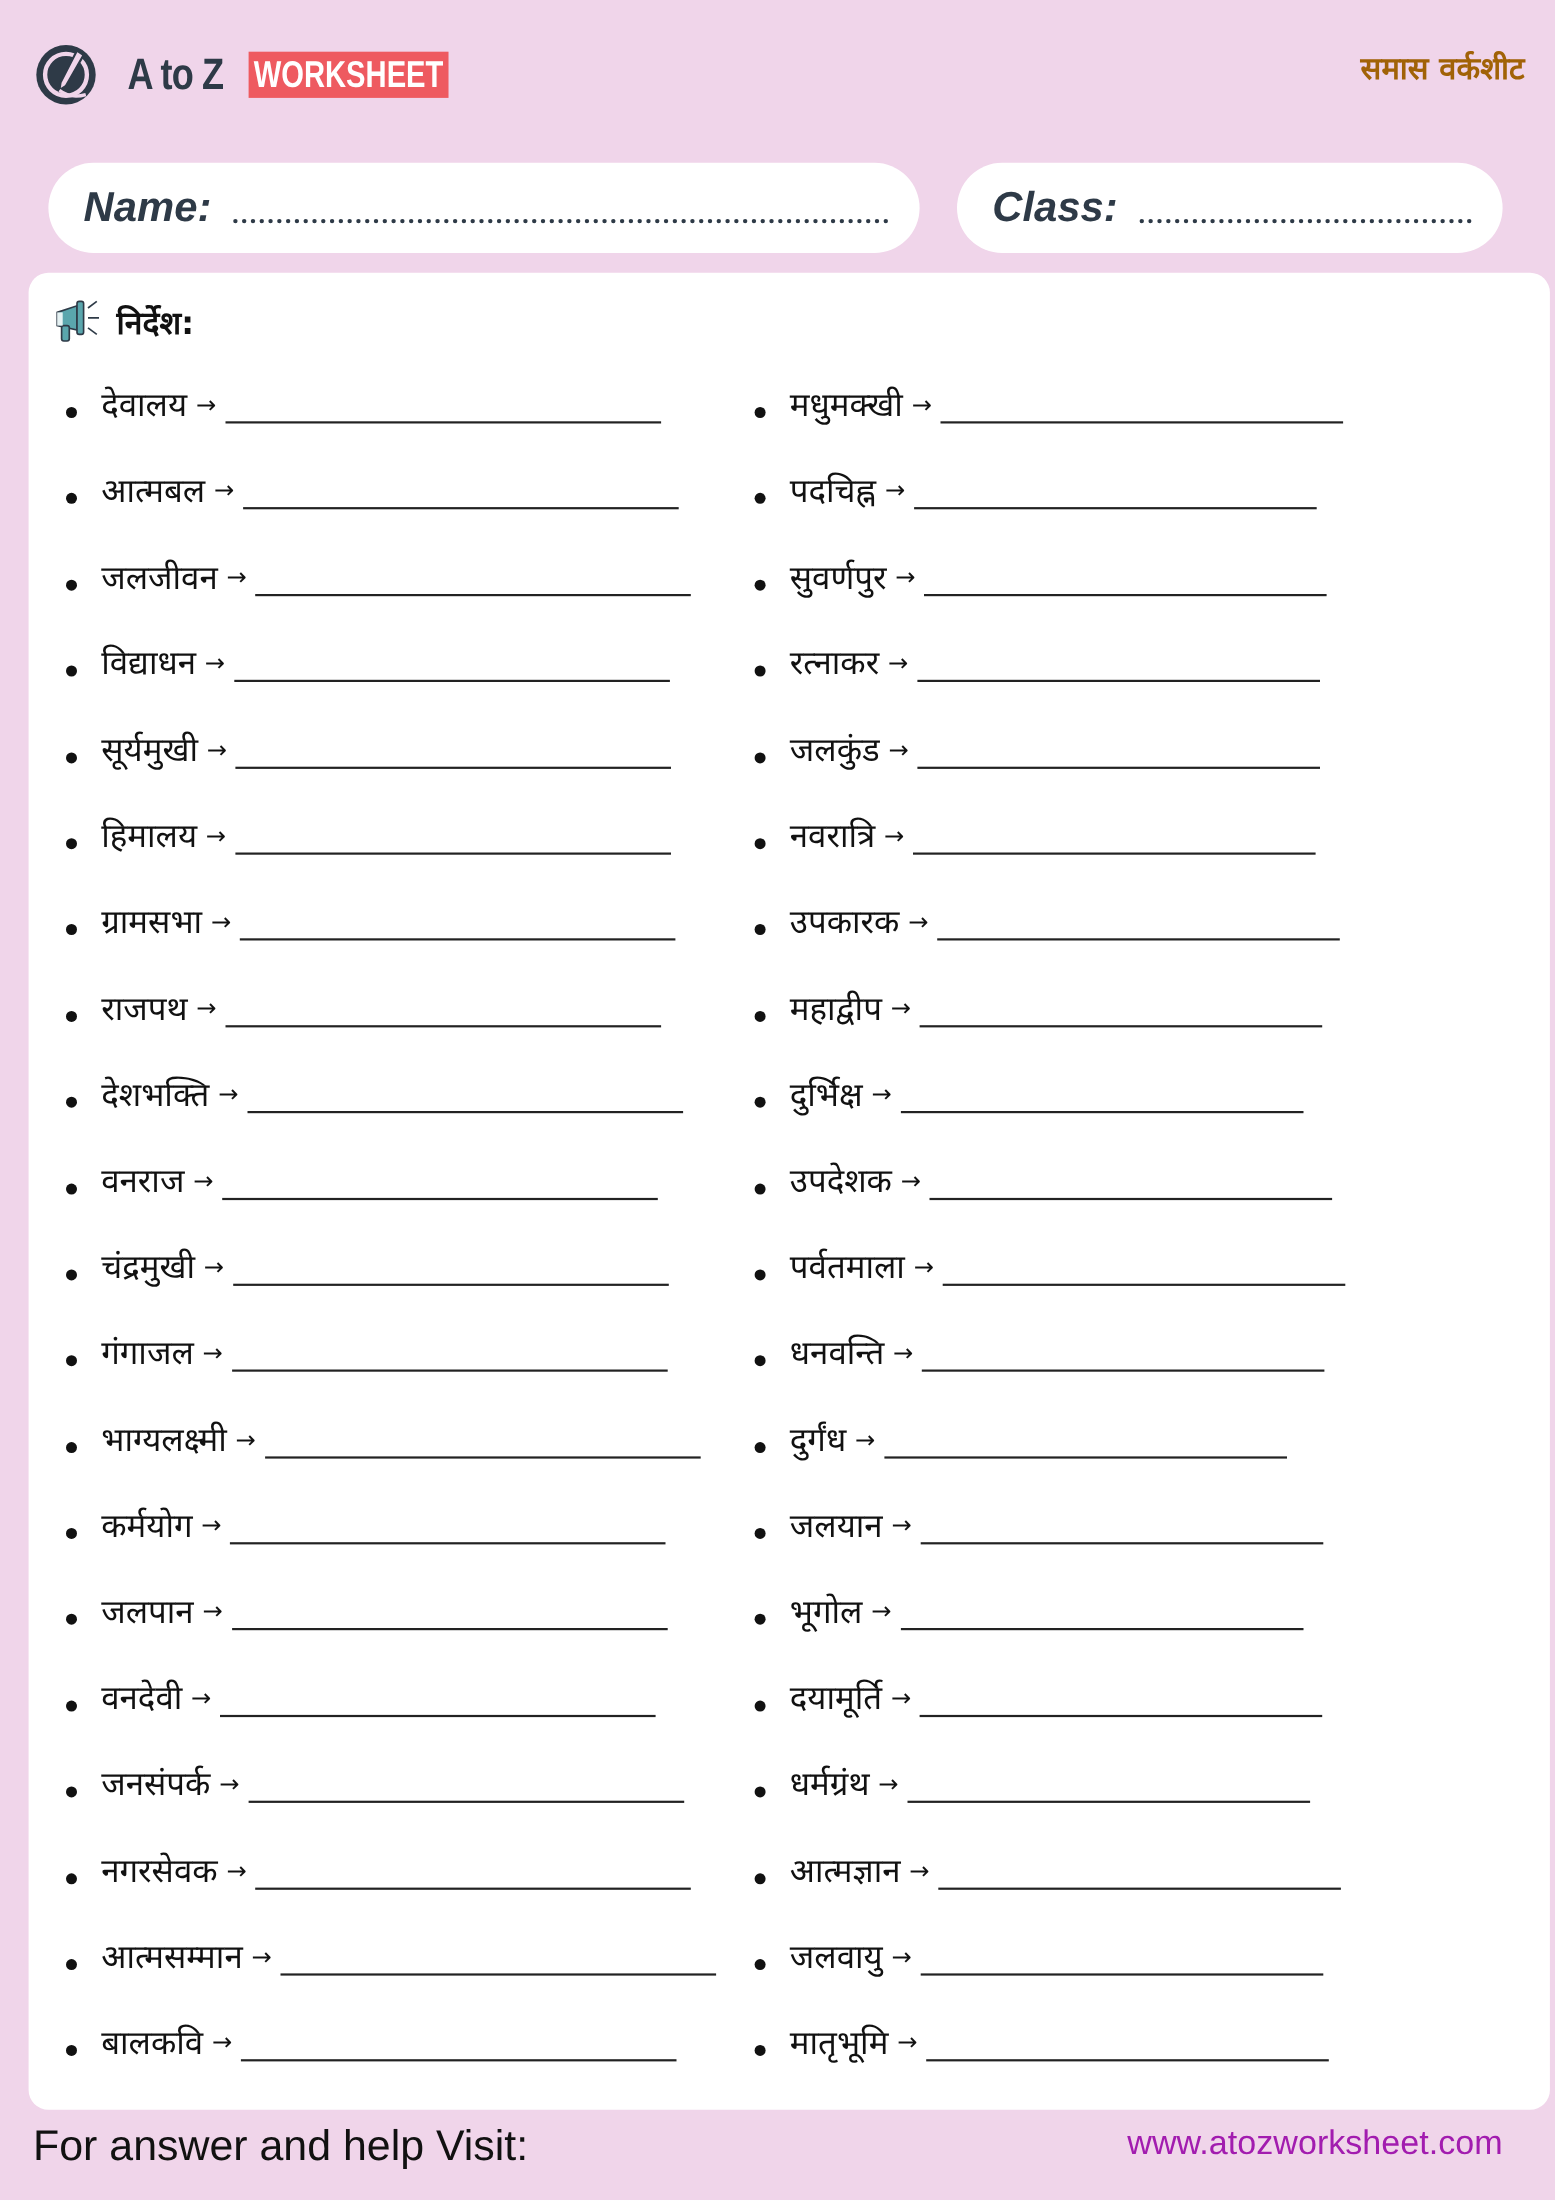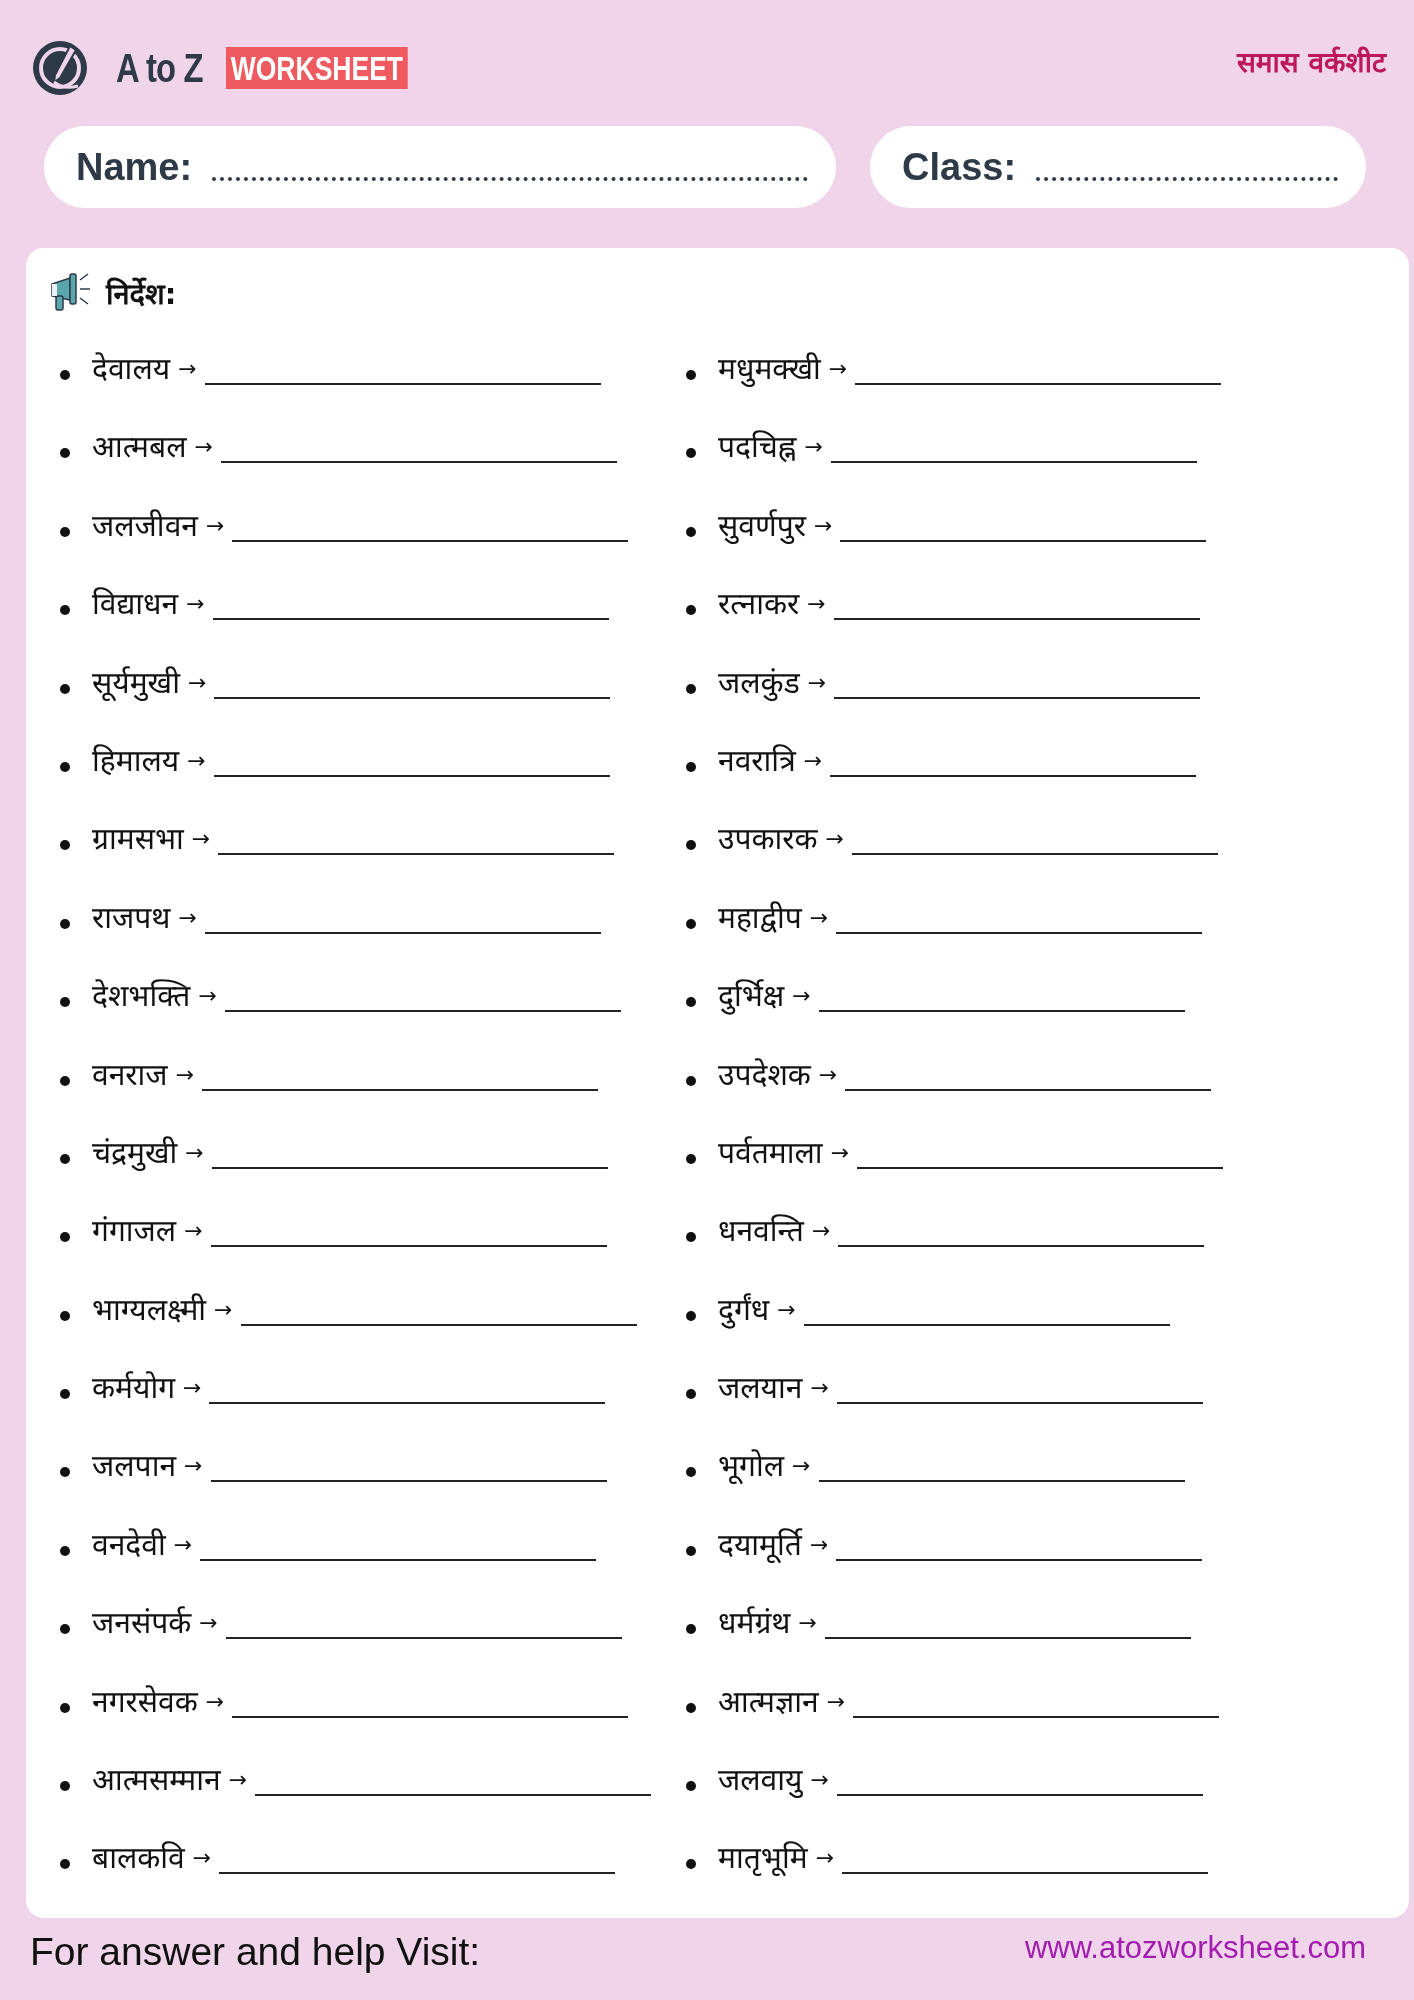--- a/index.html
+++ b/index.html
@@ -24,26 +24,26 @@
   }
   .logo-ws {
     background: #ee5a60; color: #fff;
     font-family: "Liberation Sans", sans-serif; font-weight: bold;
     font-size: 34px; padding: 3px 6px; line-height: 36px;
     transform: scaleX(0.78); transform-origin: left center;
     letter-spacing: 0px;
   }
   .sheet-title {
     position: absolute; right: 28px; top: 42px;
-    font-size: 28px; font-weight: bold; color: #be185d;
+    font-size: 28px; font-weight: bold; color: #a16207;
   }
   .field-box {
-    position: absolute; top: 126px; height: 82px;
+    position: absolute; top: 148px; height: 82px;
     background: #fff; border-radius: 42px;
-    display: flex; align-items: center;
+    display: flex; align-items: center; font-style: italic;
   }
   .field-box.name { left: 44px; width: 792px; }
   .field-box.class { left: 870px; width: 496px; }
   .field-label {
     font-family: "Liberation Sans", sans-serif; font-weight: bold;
     font-size: 38px; color: #2e3a47; margin-left: 32px;
   }
   .field-line {
     flex: 1; height: 0; border-bottom: 4px dotted #2e3a47;
     margin: 24px 28px 0 20px;

